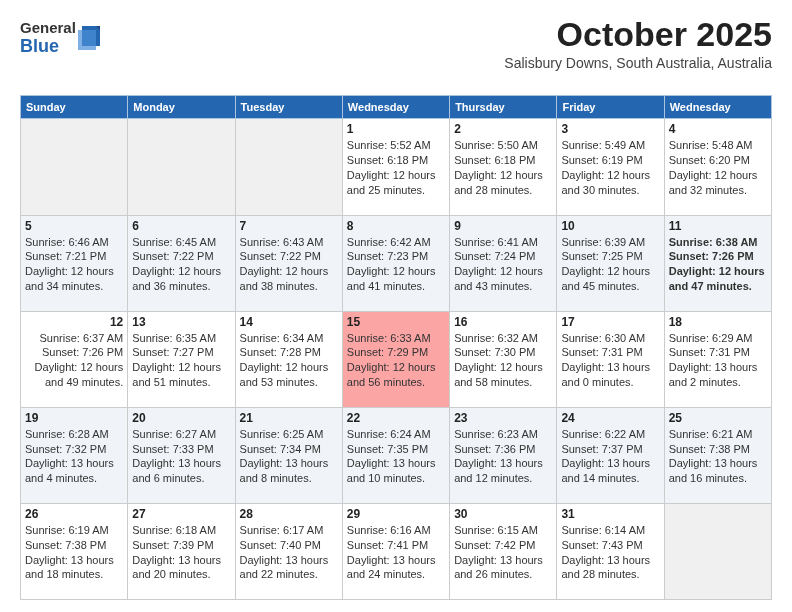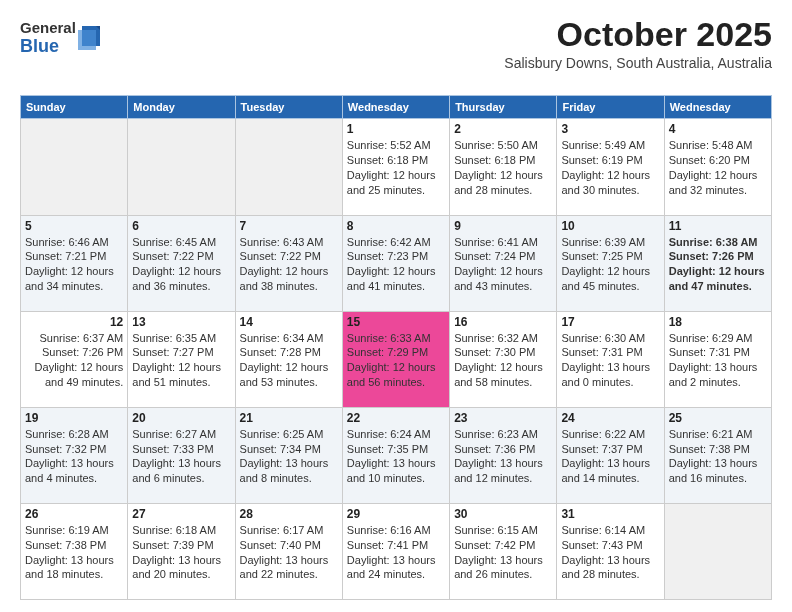--- a/index.html
+++ b/index.html
@@ -240,21 +240,21 @@
 Daylight: 12 hours
 and 51 minutes.</div>
           </td>
           <td style="background: rgb(255, 255, 255);">
             <span class="day-num">14</span>
             <div class="cell-info" style="white-space: pre-line;">Sunrise: 6:34 AM
 Sunset: 7:28 PM
 Daylight: 12 hours
 and 53 minutes.</div>
           </td>
-          <td style="background: #ec4899; margin-top: 9px;">
+          <td style="background: #fca5a5; margin-top: 9px;">
             <span class="day-num">15</span>
             <div class="cell-info" style="white-space: pre-line;">Sunrise: 6:33 AM
 Sunset: 7:29 PM
 Daylight: 12 hours
 and 56 minutes.</div>
           </td>
           <td style="background: rgb(255, 255, 255);">
             <span class="day-num">16</span>
             <div class="cell-info" style="white-space: pre-line;">Sunrise: 6:32 AM
 Sunset: 7:30 PM

